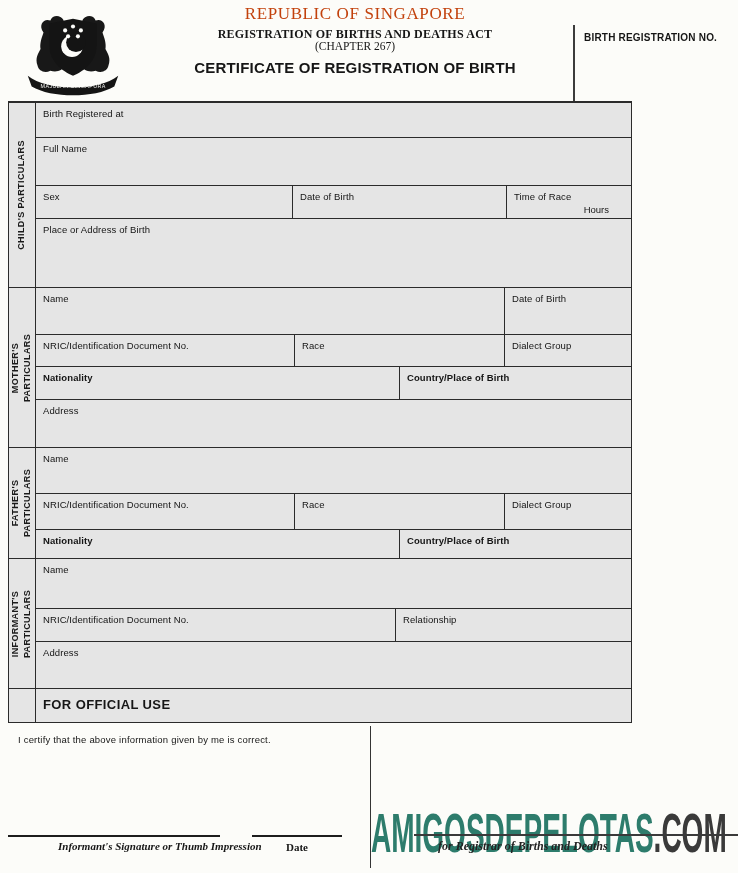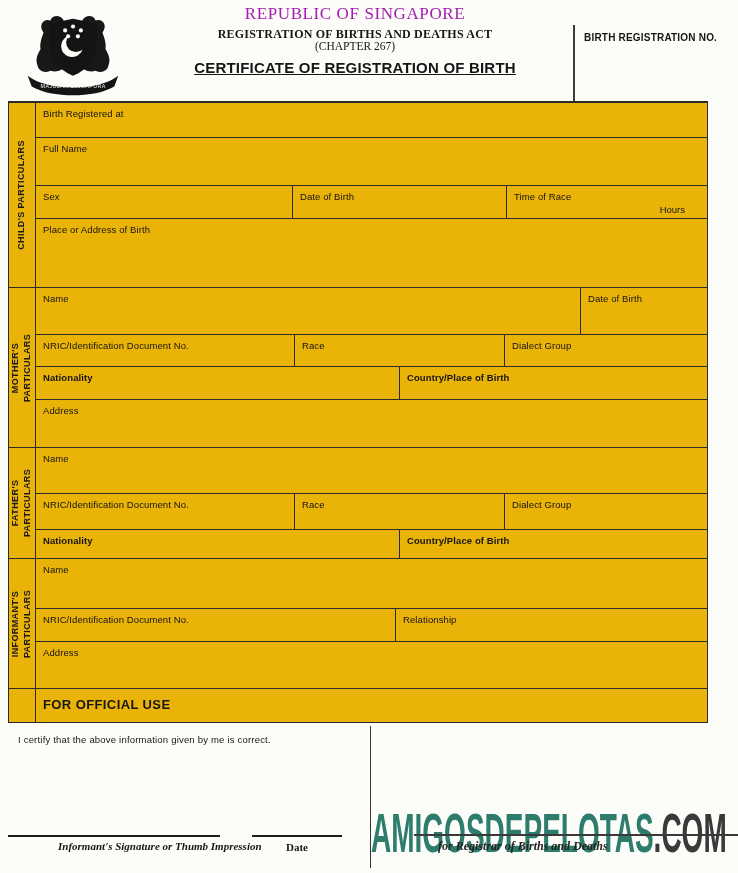--- a/index.html
+++ b/index.html
@@ -5,32 +5,32 @@
   * { box-sizing: border-box; margin: 0; padding: 0; }
   body { margin: 0; background: #ffffff; }
   .page {
     position: relative; width: 738px; height: 873px;
     background: #fcfcf9; overflow: hidden;
     font-family: "Liberation Sans", sans-serif; color: #161616;
   }
   
   .emblem { position: absolute; left: 14px; top: 10px; width: 118px; height: 92px; }
   .h-country { position: absolute; top: 4px;  left: 140px; width: 430px; text-align: center;
-    font-family: "Liberation Serif", serif; font-size: 17px; letter-spacing: .6px; color: #a21caf; }
+    font-family: "Liberation Serif", serif; font-size: 17px; letter-spacing: .6px; color: #c2410c; }
   .h-act     { position: absolute; top: 27px; left: 140px; width: 430px; text-align: center;
     font-family: "Liberation Serif", serif; font-size: 12px; font-weight: 600; letter-spacing: .2px; }
   .h-chapter { position: absolute; top: 40px; left: 140px; width: 430px; text-align: center;
     font-family: "Liberation Serif", serif; font-size: 11.5px; }
   .h-title   { position: absolute; top: 59px; left: 140px; width: 430px; text-align: center;
-    font-size: 15px; font-weight: bold; letter-spacing: .2px; text-decoration: underline; }
+    font-size: 15px; font-weight: bold; letter-spacing: .2px; }
   .h-vline   { position: absolute; left: 573px; top: 25px; width: 1.5px; height: 76px; background: #3c3c3c; }
   .h-regno   { position: absolute; left: 584px; top: 32px; font-size: 10px; font-weight: bold; letter-spacing: .2px; }
   
-  .form { position: absolute; left: 8px; top: 101px; width: 700px;
-    border: 1.6px solid #2b2b2b; border-top-width: 2.6px; background: #eab308; }
+  .form { position: absolute; left: 8px; top: 101px; width: 624px;
+    border: 1.6px solid #2b2b2b; border-top-width: 2.6px; background: #e5e5e5; }
   .section { display: flex; }
   .section + .section { border-top: 1.6px solid #2b2b2b; }
   .side { position: relative; flex: 0 0 27px; width: 27px; border-right: 1.4px solid #2b2b2b; }
   .vlabel { position: absolute; top: 50%; left: 50%;
     transform: translate(-50%,-50%) rotate(-90deg);
     font-size: 9px; font-weight: 600; letter-spacing: .4px;
     white-space: nowrap; text-align: center; line-height: 1.3; color: #1a1a1a; }
   .rows { flex: 1; display: flex; flex-direction: column; }
   .row { display: flex; }
   .row + .row { border-top: 1.4px solid #2b2b2b; }

